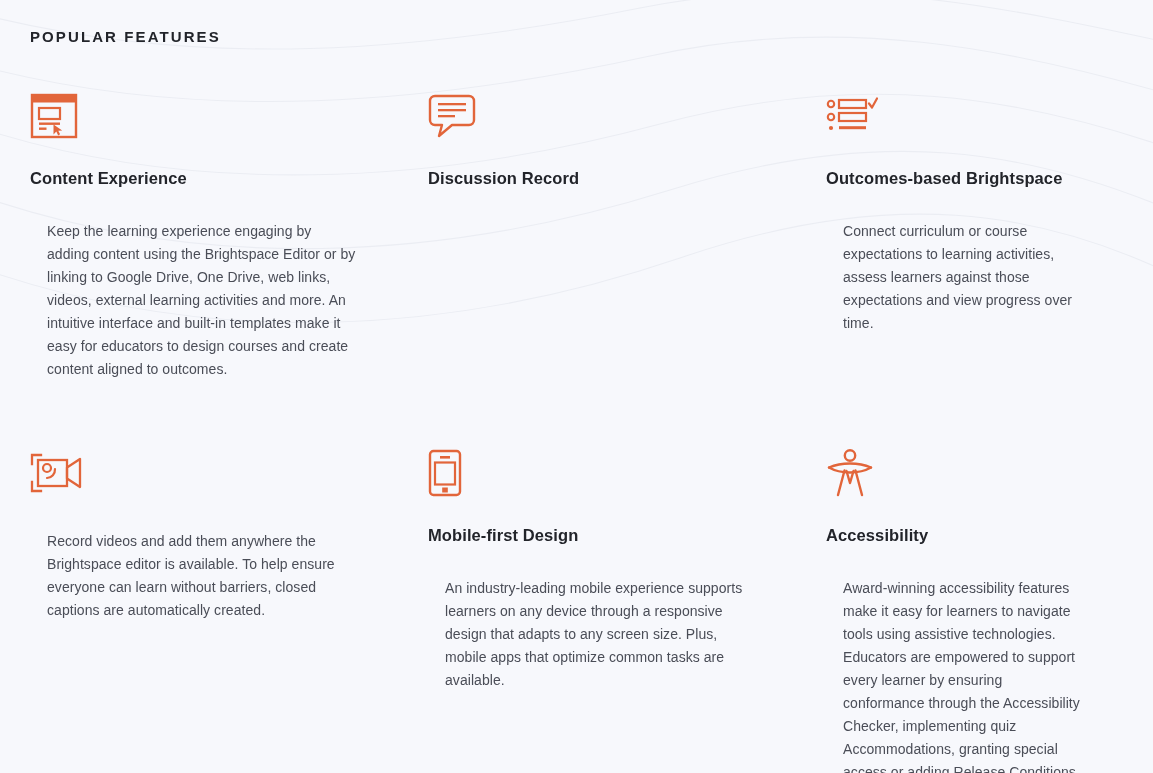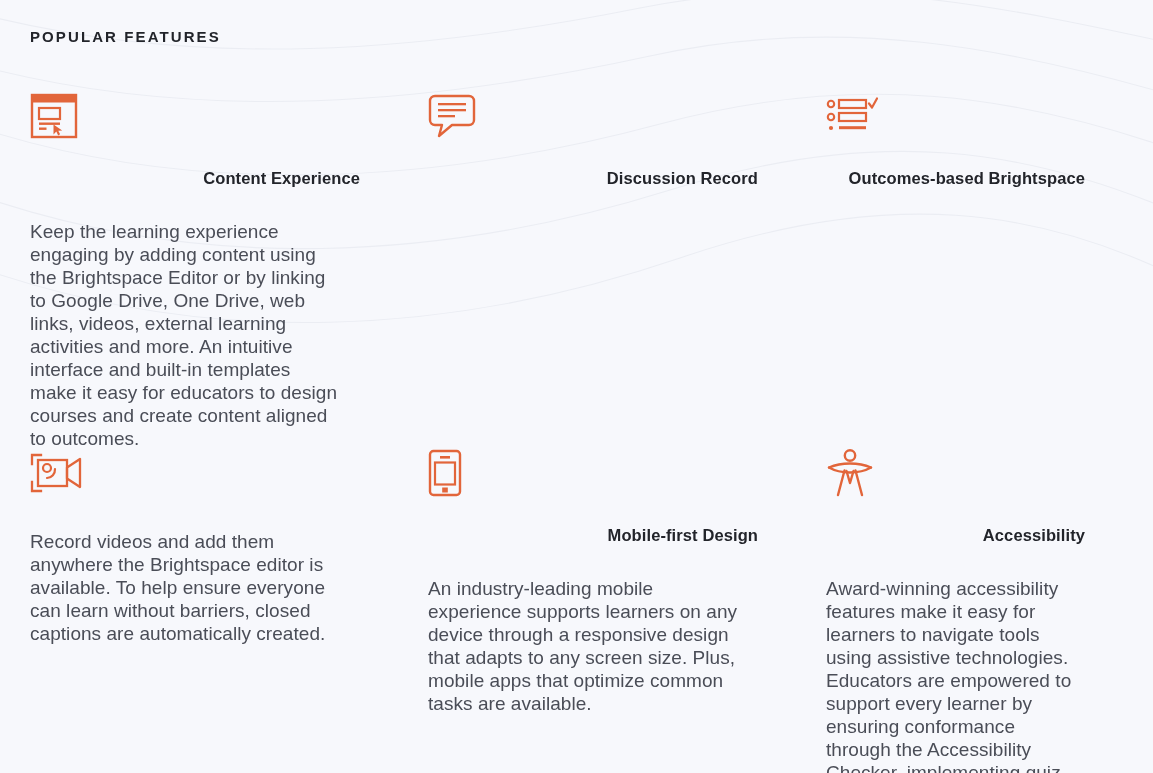--- a/index.html
+++ b/index.html
@@ -59,25 +59,24 @@
   .card-icon svg {
     display: block;
   }
   .card-title {
     margin: 26px 0 0 0;
     font-size: 16.5px;
     font-weight: bold;
     color: #22242a;
     letter-spacing: 0.1px;
     line-height: 1.3;
-    text-align: right;
   }
   .card-body {
-    margin: 31px 0 0 0;
-    font-size: 19px;
+    margin: 31px 0 0 17px;
+    font-size: 14px;
     line-height: 23px;
     color: #4a4d57;
     letter-spacing: 0.05px;
     max-width: 310px;
   }
   .card.col3 .card-body {
     max-width: 310px;
   }
 </style>
 </head>
@@ -132,20 +131,21 @@
           <circle cx="5" cy="8" r="3.2" fill="none" stroke="#e2653a" stroke-width="2.1"></circle>
           <rect x="13" y="4" width="27" height="8" fill="none" stroke="#e2653a" stroke-width="2.2"></rect>
           <path d="M43,7.5 L46,11.5 L51,2.5" fill="none" stroke="#e2653a" stroke-width="2.2" stroke-linecap="round" stroke-linejoin="round"></path>
           <circle cx="5" cy="21" r="3.2" fill="none" stroke="#e2653a" stroke-width="2.1"></circle>
           <rect x="13" y="17" width="27" height="8" fill="none" stroke="#e2653a" stroke-width="2.2"></rect>
           <circle cx="5" cy="32" r="2.1" fill="#e2653a"></circle>
           <rect x="13" y="30.2" width="27" height="3" fill="#e2653a"></rect>
         </svg>
       </div>
       <div class="card-title">Outcomes-based Brightspace</div>
+      <div class="card-body">Connect curriculum or course expectations to learning activities, assess learners against those expectations and view progress over time.</div>
     </div>
 
     <div class="card col1">
       <div class="card-icon">
         <svg width="52" height="40" viewBox="0 0 52 40" xmlns="http://www.w3.org/2000/svg">
           <path d="M2,11 V2 H11" fill="none" stroke="#e2653a" stroke-width="2.3" stroke-linecap="square"></path>
           <path d="M2,29 V38 H11" fill="none" stroke="#e2653a" stroke-width="2.3" stroke-linecap="square"></path>
           <rect x="8" y="7" width="29" height="26" fill="none" stroke="#e2653a" stroke-width="2.3"></rect>
           <path d="M37,14.5 L50,6 V34 L37,25.5 Z" fill="none" stroke="#e2653a" stroke-width="2.3" stroke-linejoin="round"></path>
           <circle cx="17" cy="15" r="4" fill="none" stroke="#e2653a" stroke-width="2.2"></circle>

